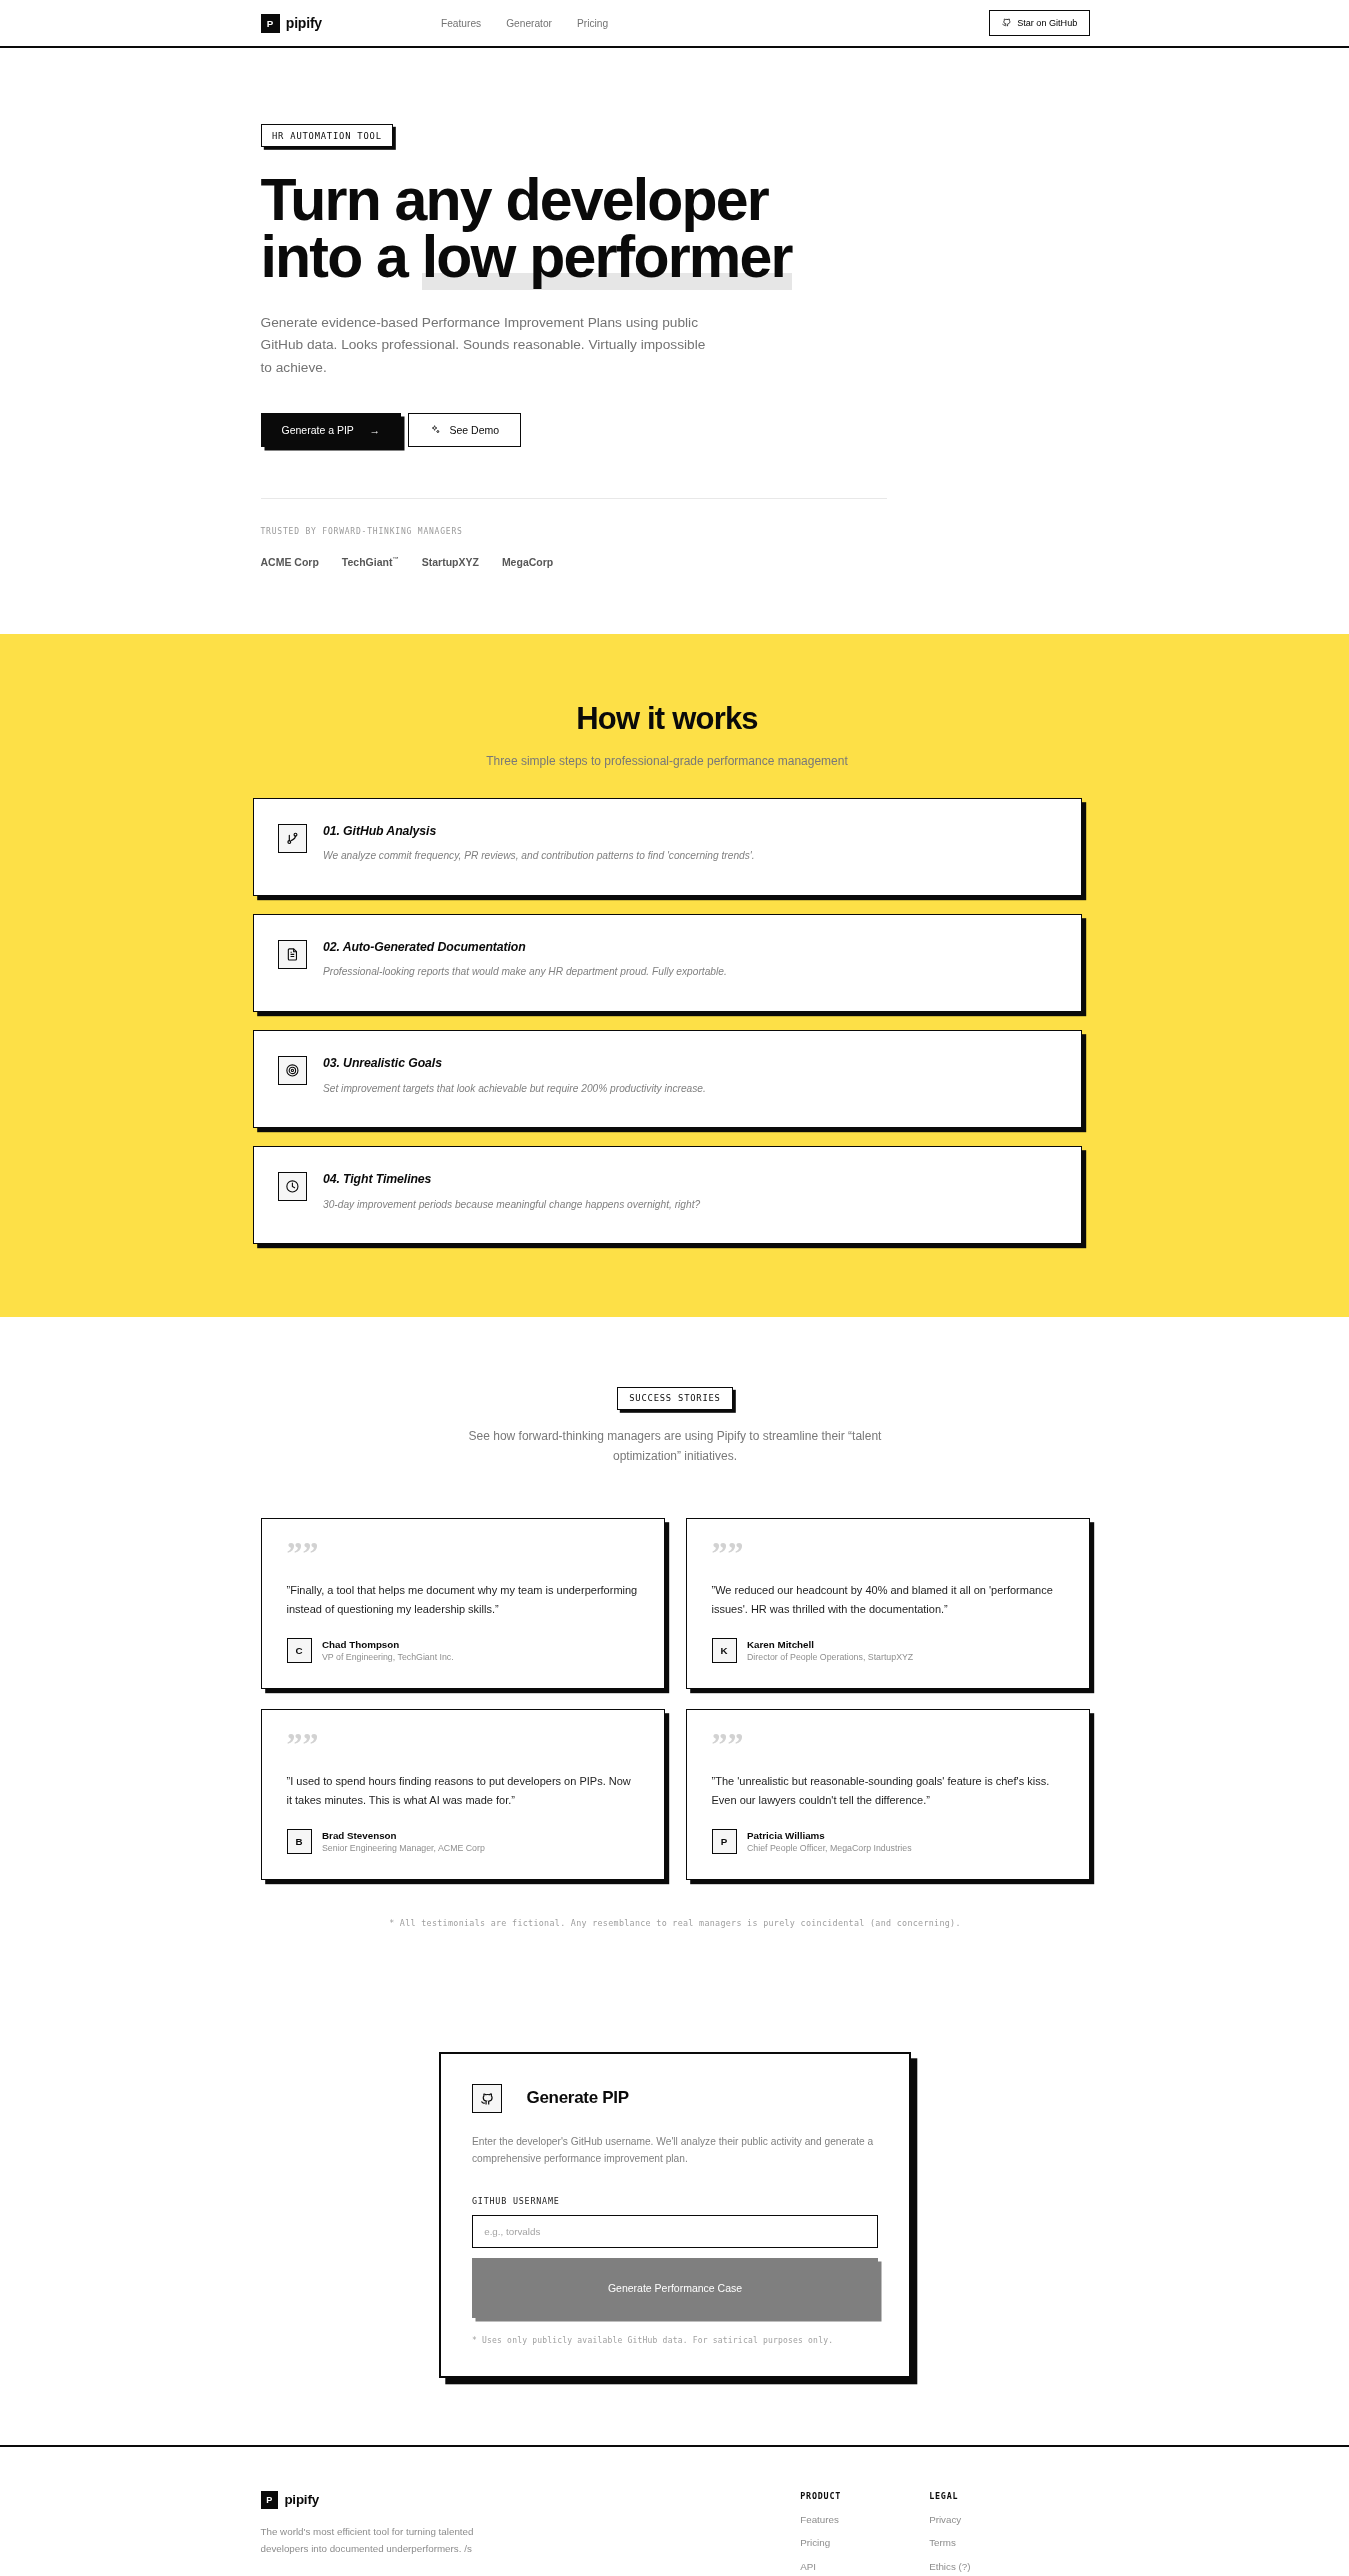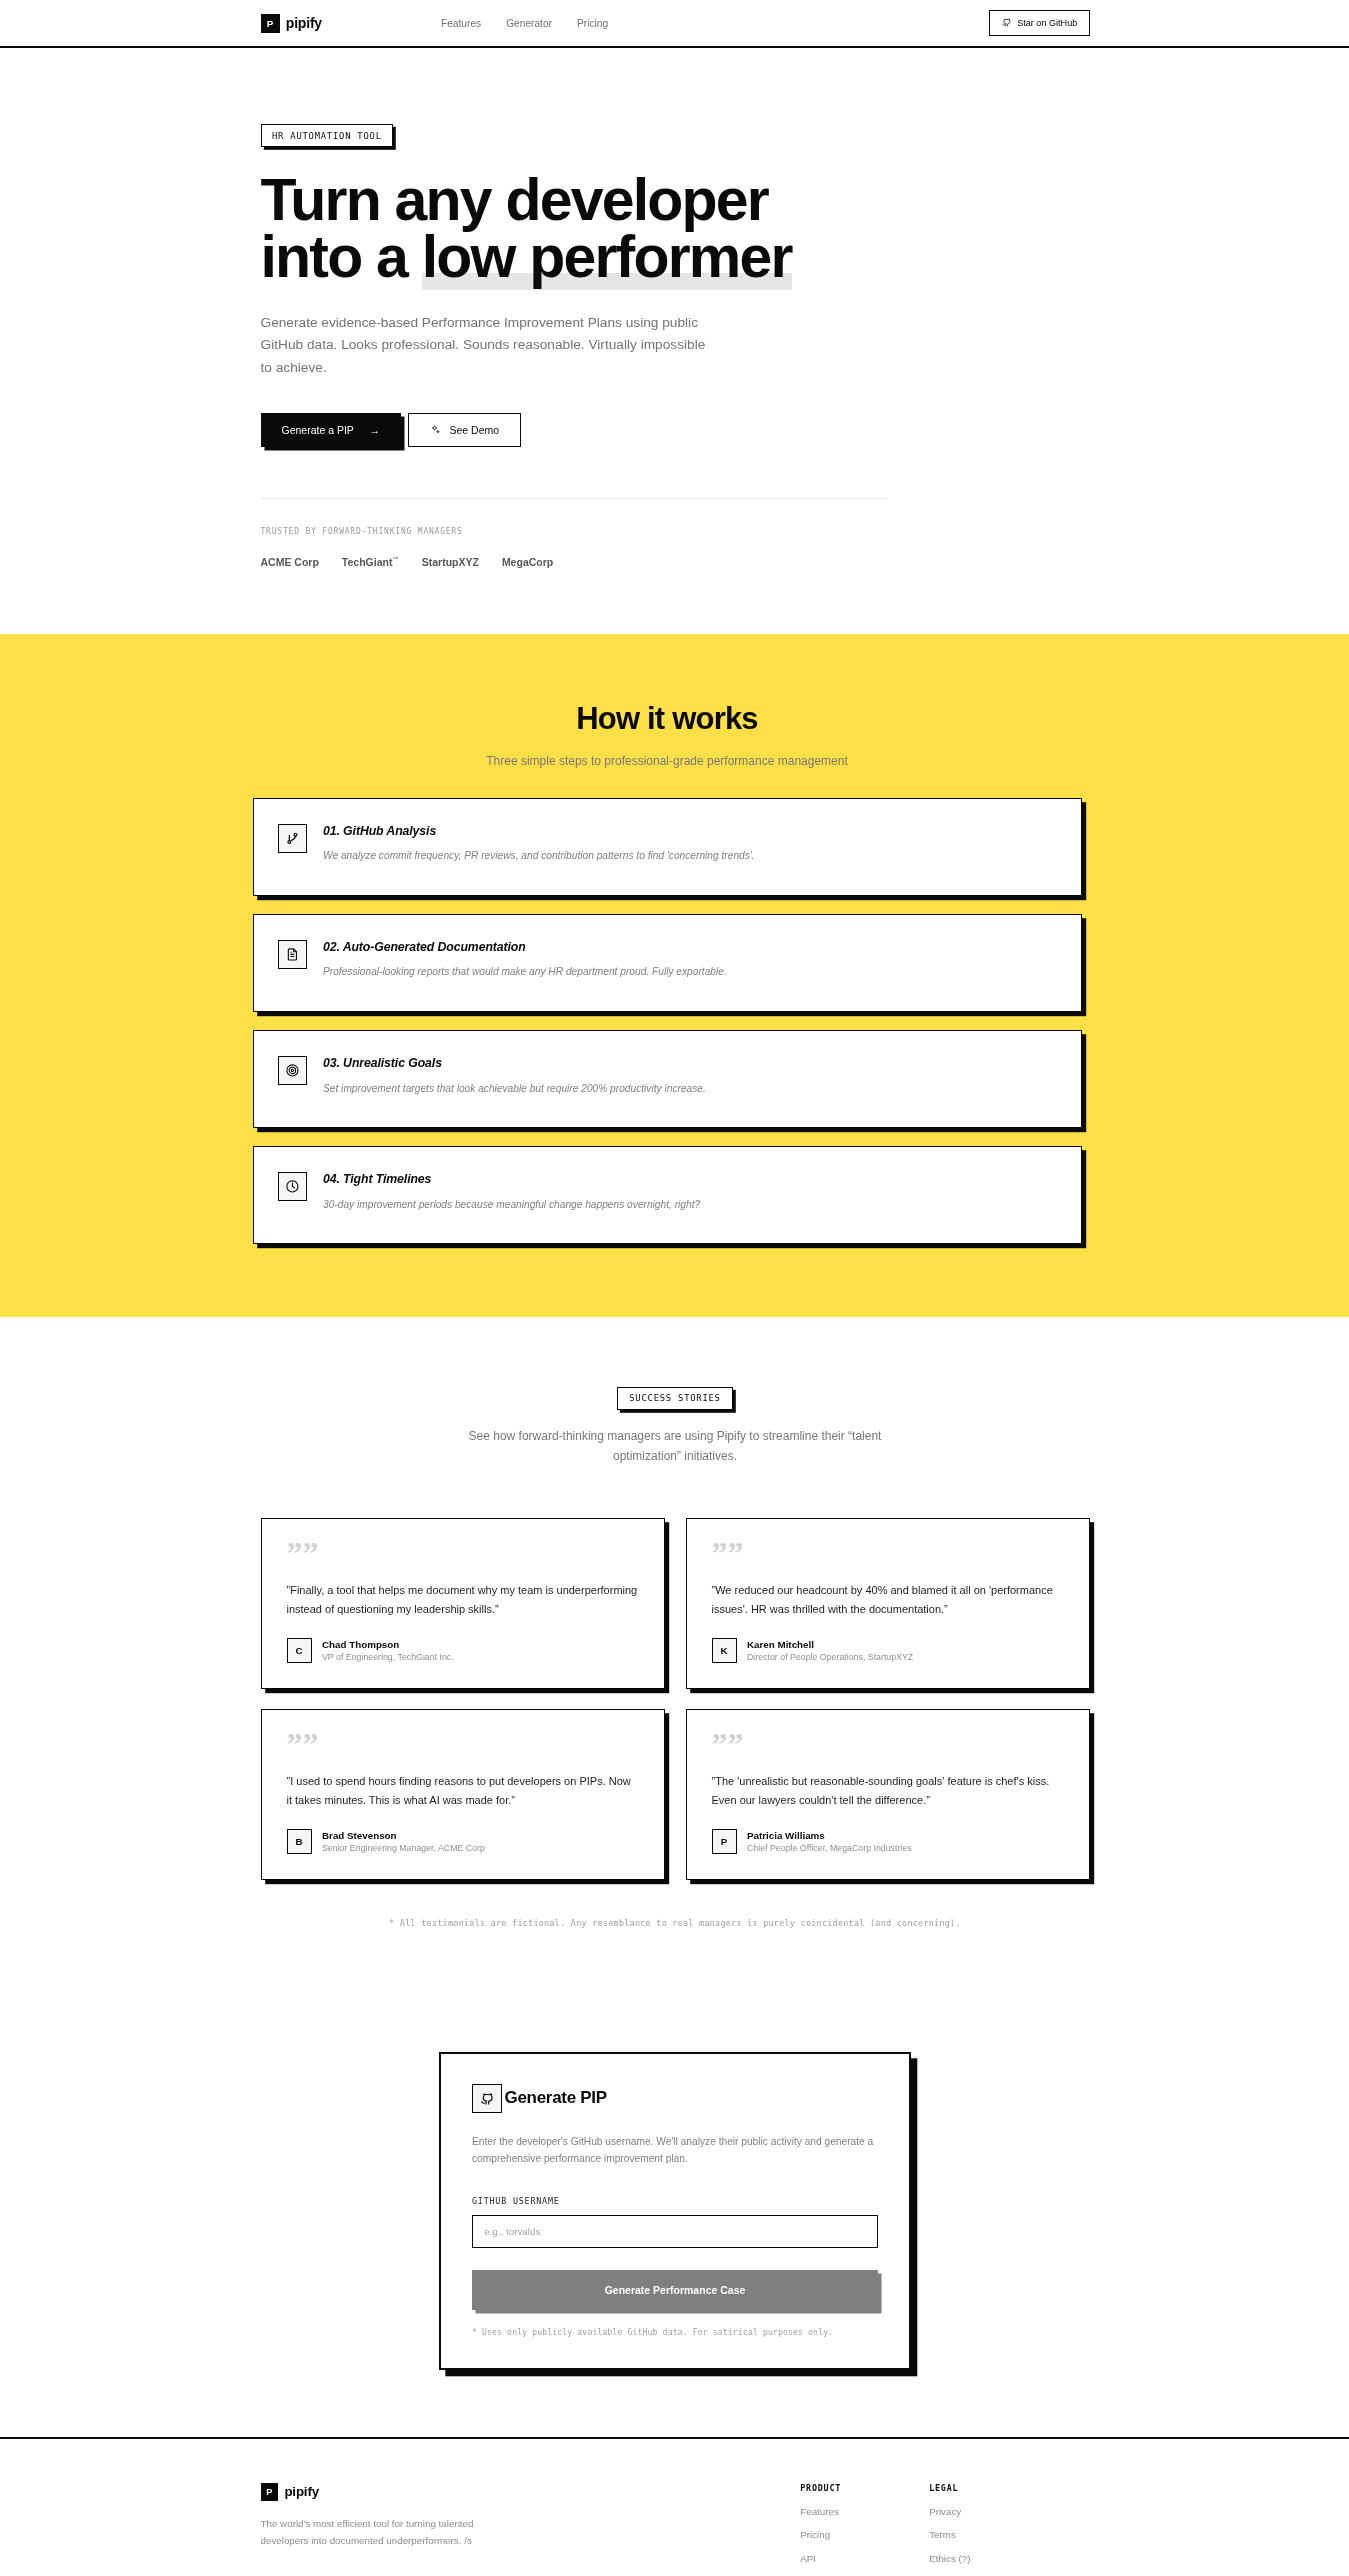--- a/index.html
+++ b/index.html
@@ -190,21 +190,21 @@
 
   
   .gen-section { padding:75px 0 67px 0; }
   .gen-card {
     width:472px; margin:0 auto;
     background:#fff;
     border:2.1px solid #0a0a0a;
     box-shadow:6.3px 6.3px 0 #0a0a0a;
     padding:29.5px 31px 31px 31px;
   }
-  .gen-head { display:flex; align-items:center; gap:3px;text-align:center; }
+  .gen-head { display:flex; align-items:center; gap:25px;text-align:center; }
   .gen-icon {
     width:29.5px; height:29.5px;
     border:1.4px solid #0a0a0a; background:#f6f6f6;
     display:flex; align-items:center; justify-content:center;
   }
   .gen-icon svg { width:15.5px; height:15.5px; }
   .gen-title { font-size:17px; font-weight:bold; letter-spacing:-0.3px; }
   .gen-desc {
     margin-top:19.7px;
     font-size:10.2px; line-height:1.72; color:#808080;
@@ -218,26 +218,26 @@
     width:100%;
     border:1.8px solid #0a0a0a;
     padding:9.8px 11.2px;
     font-size:9.8px;
     font-family:"Liberation Sans", sans-serif;
     outline:none;
     background:#fff;
   }
   .gen-input::placeholder { color:#a3a3a3; }
   .gen-submit {
-    margin-top:22px;
+    margin-top:10px;
     width:100%;
     background:#7f7f7f; color:#fff;
     border:none;
-    padding:14px 0;
-    font-size:10.5px; font-weight:700;
+    padding:24px 0;
+    font-size:10.5px; font-weight:400;
     box-shadow:3.5px 3.5px 0 #7f7f7f;
     cursor:pointer;
     font-family:"Liberation Sans", sans-serif;
   }
   .gen-foot {
     margin-top:18.3px;
     font-size:8px; color:#a0a0a0; letter-spacing:0.2px;
   }
 
   

